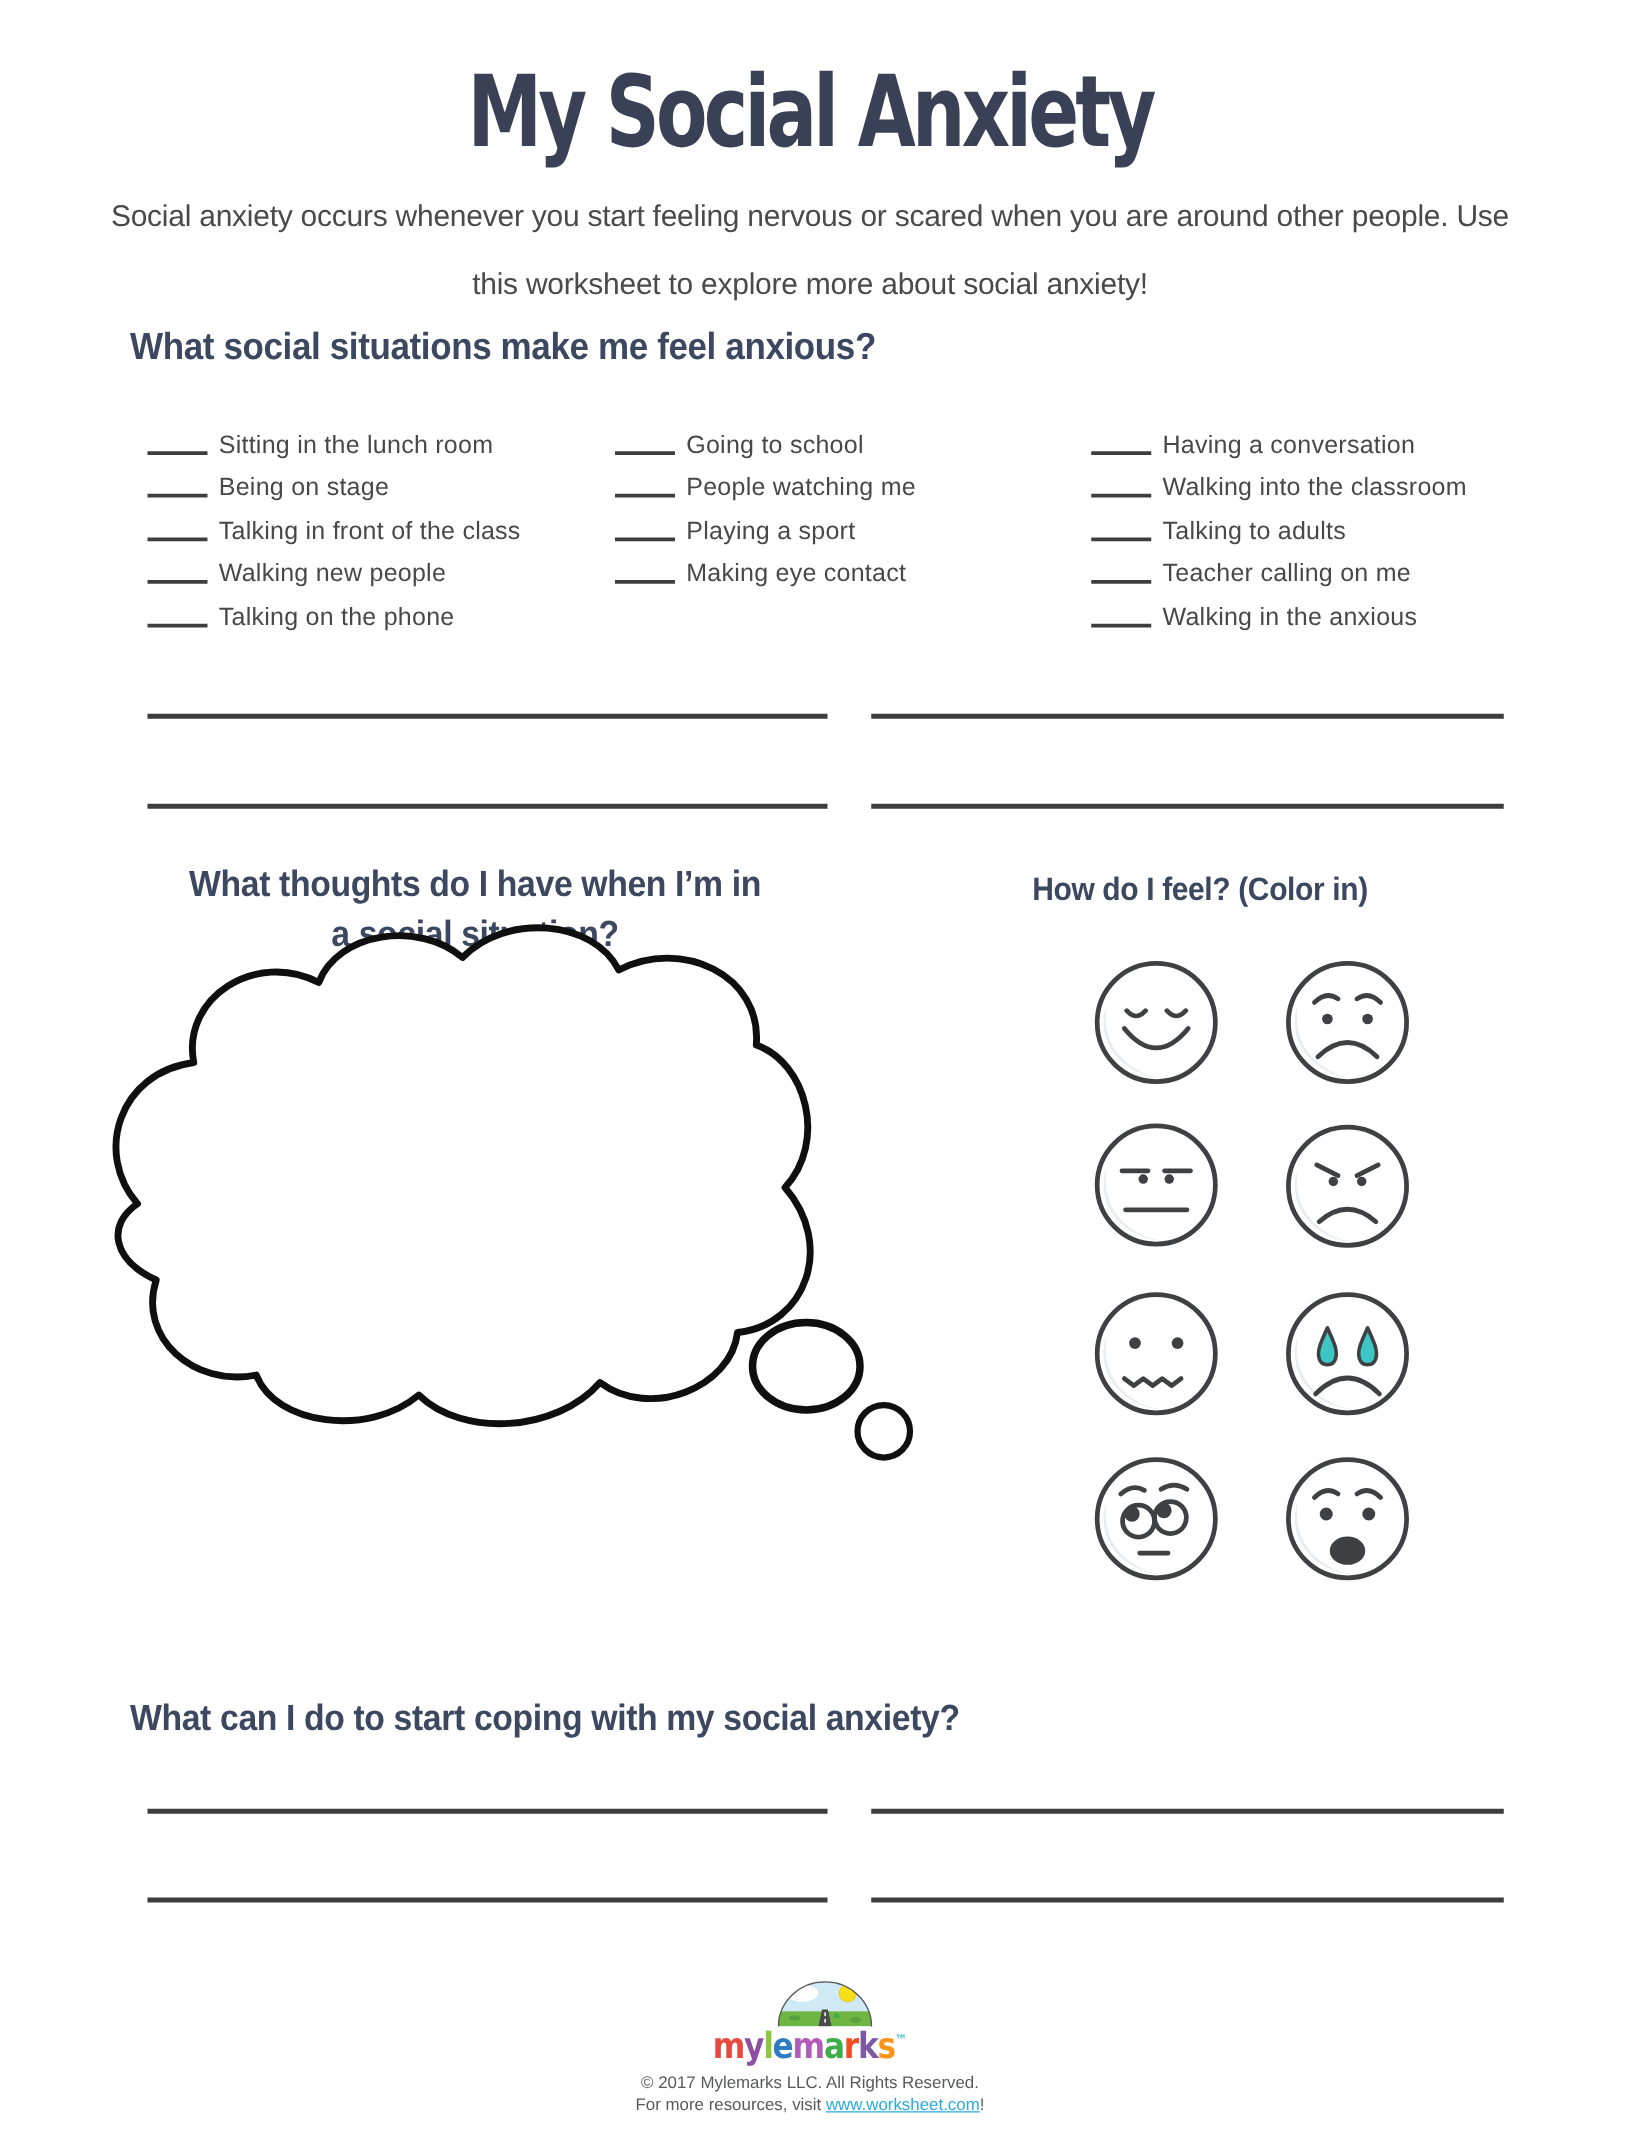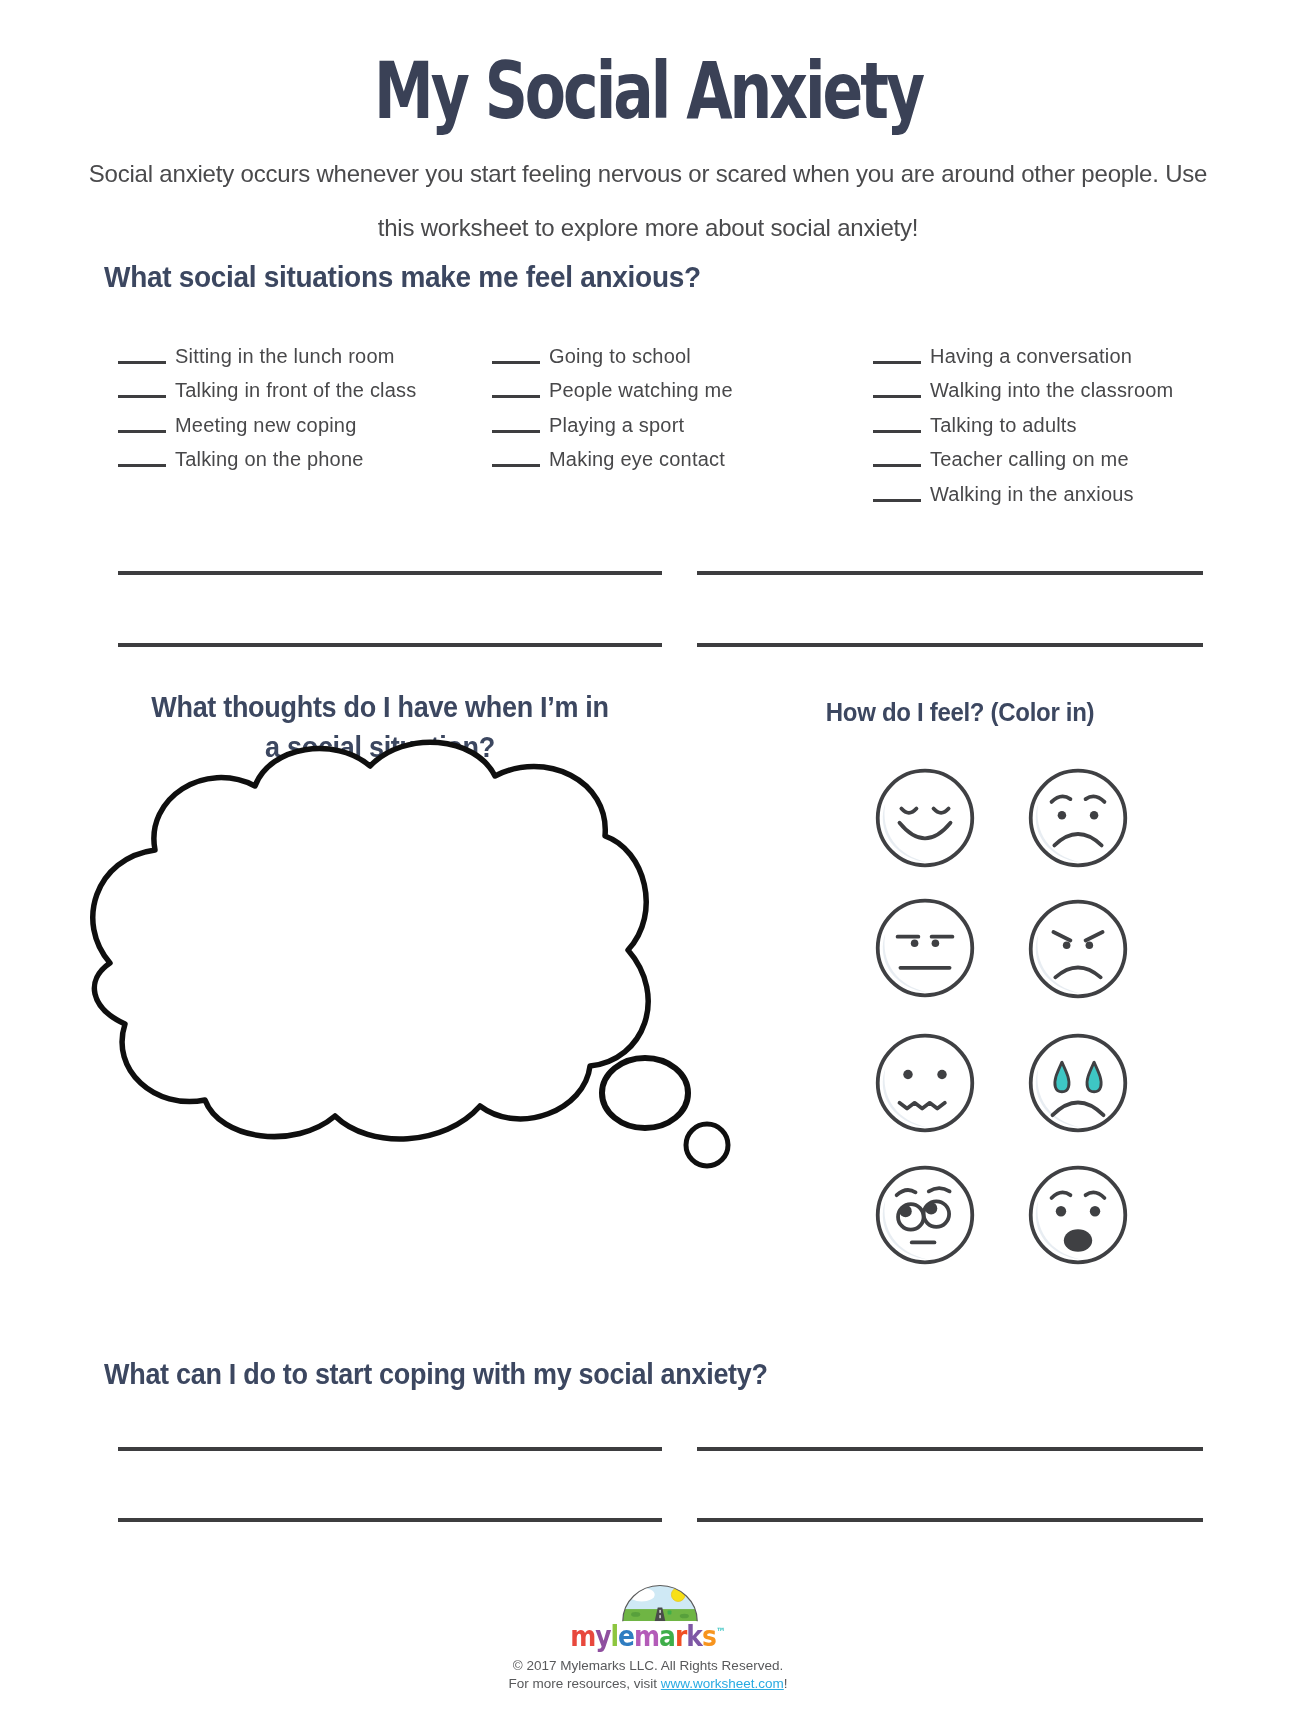--- a/index.html
+++ b/index.html
@@ -64,25 +64,29 @@
 
   <div id="h-situations" class="abs h">What social situations make me feel anxious?</div>
 
   <div id="col1" class="col">
     <div class="chk">
         <span class="blank"></span>
         <span class="lbl">Sitting in the lunch room</span>
       </div>
     <div class="chk">
         <span class="blank"></span>
+        <span class="lbl">Being on stage</span>
+      </div>
+    <div class="chk">
+        <span class="blank"></span>
         <span class="lbl">Talking in front of the class</span>
       </div>
     <div class="chk">
         <span class="blank"></span>
-        <span class="lbl">Meeting new coping</span>
+        <span class="lbl">Walking new people</span>
       </div>
     <div class="chk">
         <span class="blank"></span>
         <span class="lbl">Talking on the phone</span>
       </div>
   </div>
 
   <div id="col2" class="col">
     <div class="chk">
         <span class="blank"></span>

